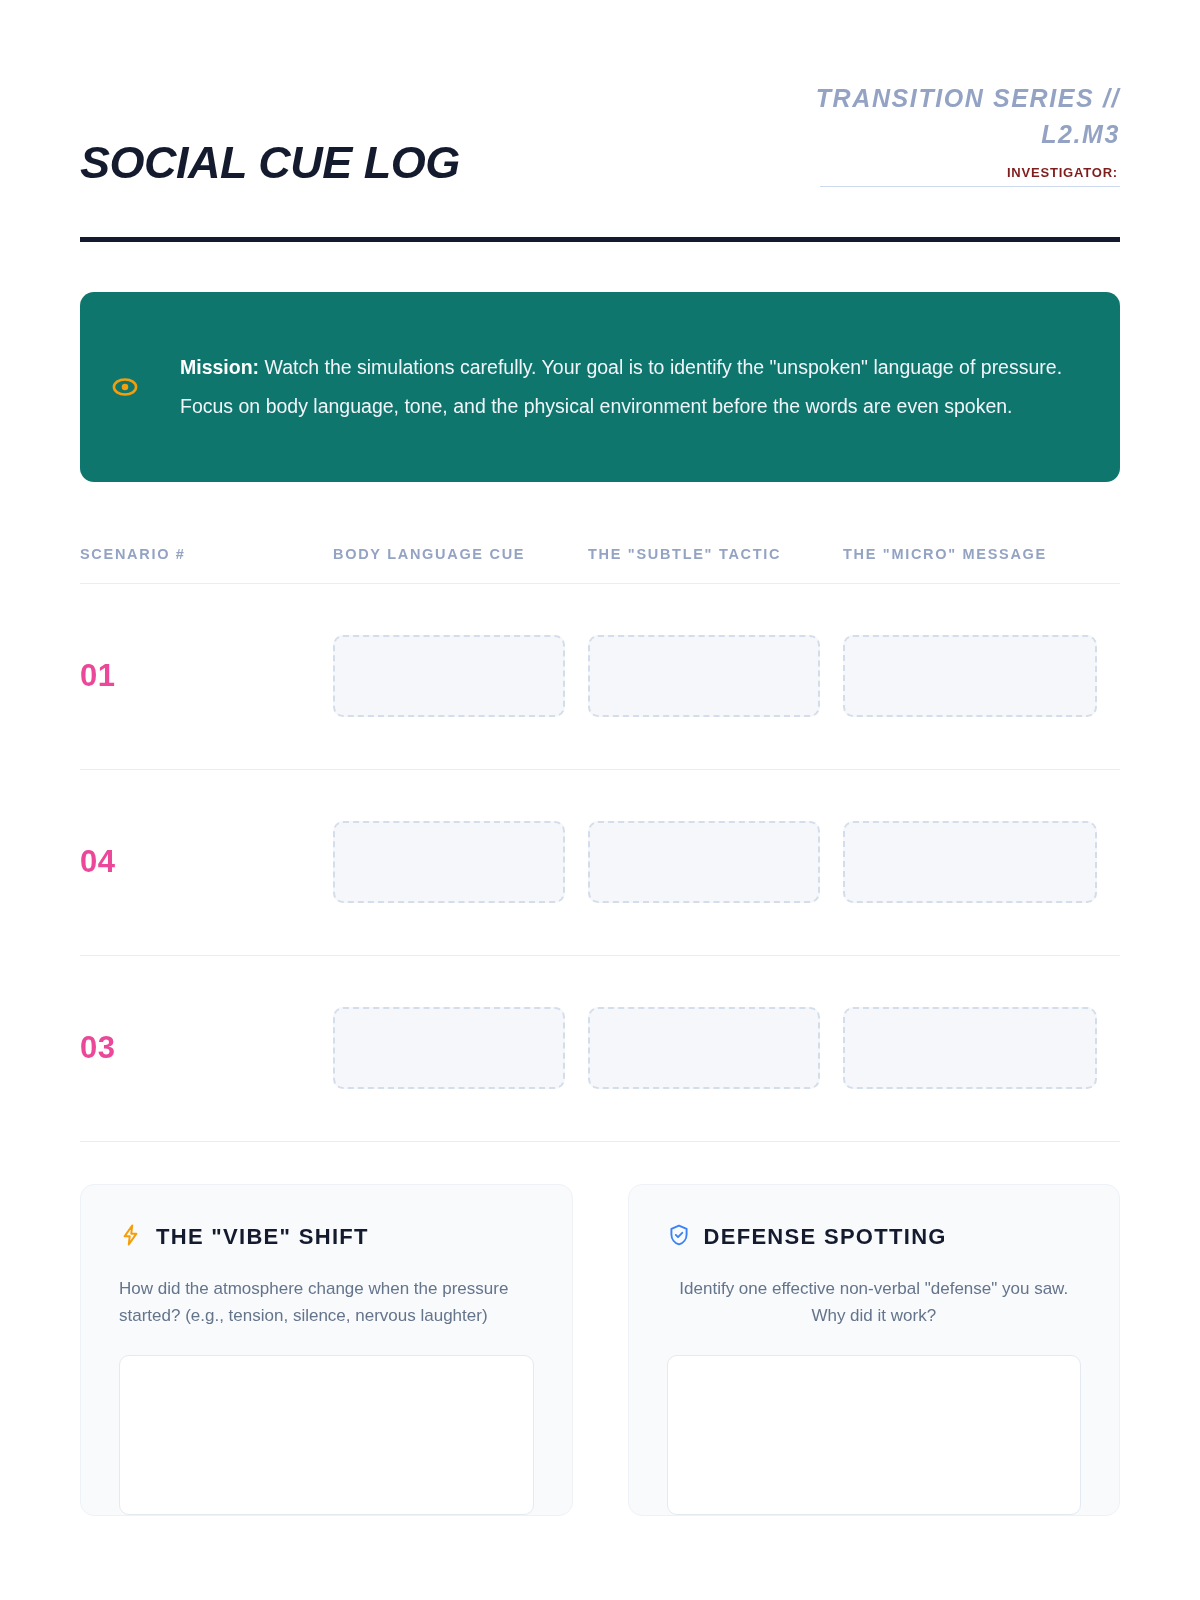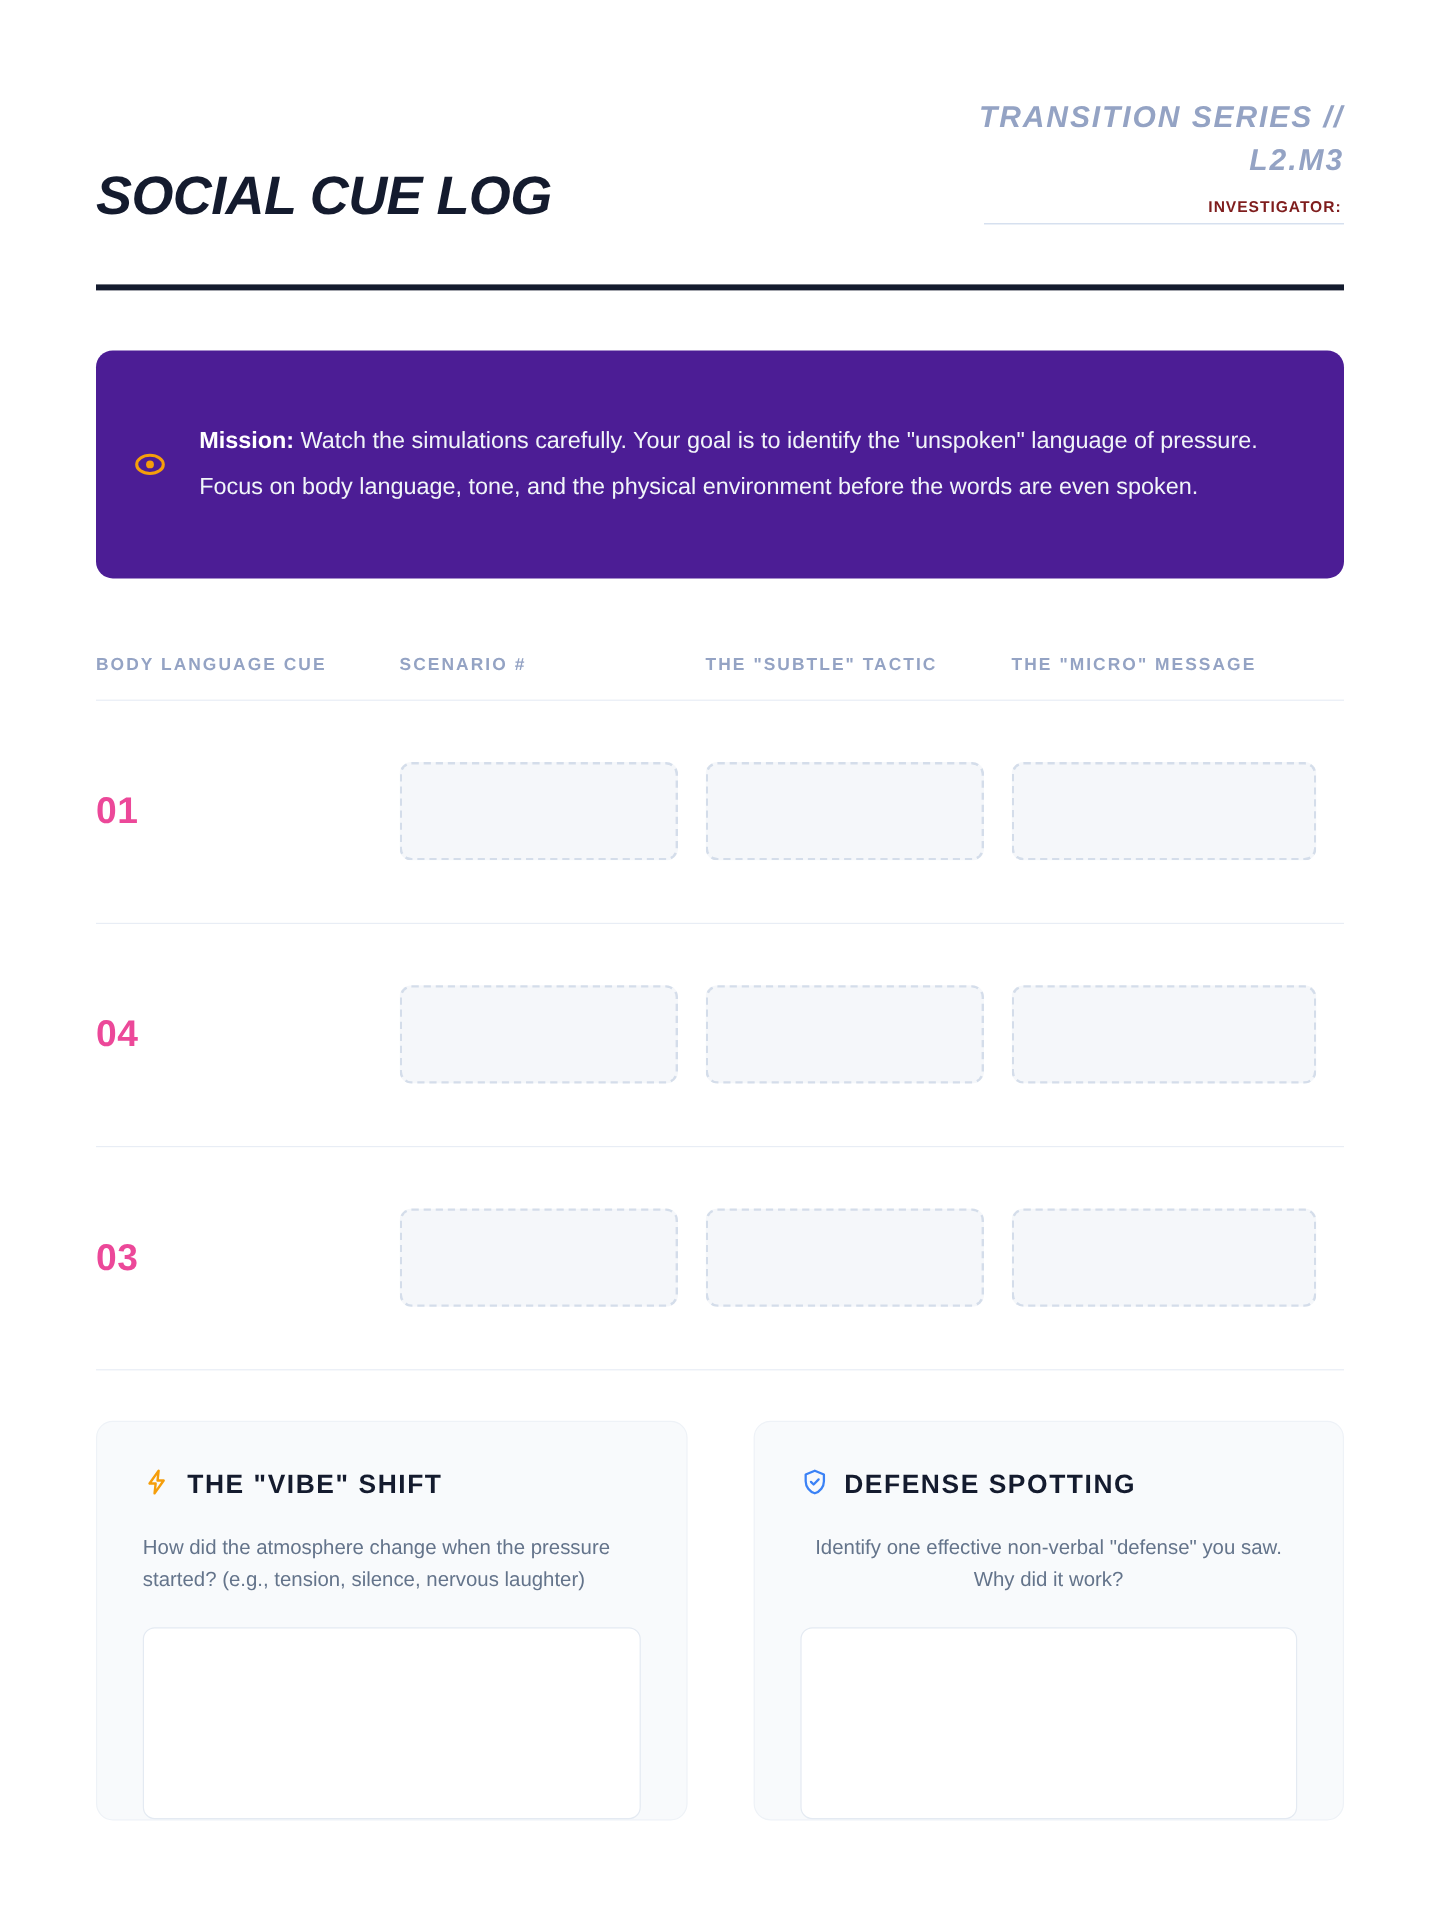--- a/index.html
+++ b/index.html
@@ -89,26 +89,26 @@
 
   .title-rule {
     margin-top: 50px;
     height: 5px;
     background: #141b2e;
   }
 
   
   .mission {
     margin-top: 50px;
-    background: #4c1d95;
+    background: #0f766e;
     border-radius: 14px;
     padding: 32px 34px 32px 30px;
     display: flex;
     align-items: center;
-    gap: 26px;
+    gap: 40px;
     min-height: 190px;
   }
 
   .mission-icon {
     flex: 0 0 auto;
     width: 30px;
     height: 30px;
     display: flex;
     align-items: center;
     justify-content: center;
@@ -250,22 +250,22 @@
       </svg>
     </span>
     <div class="mission-text">
       <b>Mission:</b><span> Watch the simulations carefully. Your goal is to identify the "unspoken" language of pressure. Focus on body language, tone, and the physical environment before the words are even spoken.</span>
     </div>
   </div>
 
   <div class="log-table">
 
     <div class="cols">
+      <div class="col-head">SCENARIO #</div>
       <div class="col-head">BODY LANGUAGE CUE</div>
-      <div class="col-head">SCENARIO #</div>
       <div class="col-head">THE "SUBTLE" TACTIC</div>
       <div class="col-head">THE "MICRO" MESSAGE</div>
     </div>
 
     <div class="table-divider"></div>
 
     <div class="row">
       <div class="row-num">01</div>
       <div class="cell-box"></div>
       <div class="cell-box"></div>

